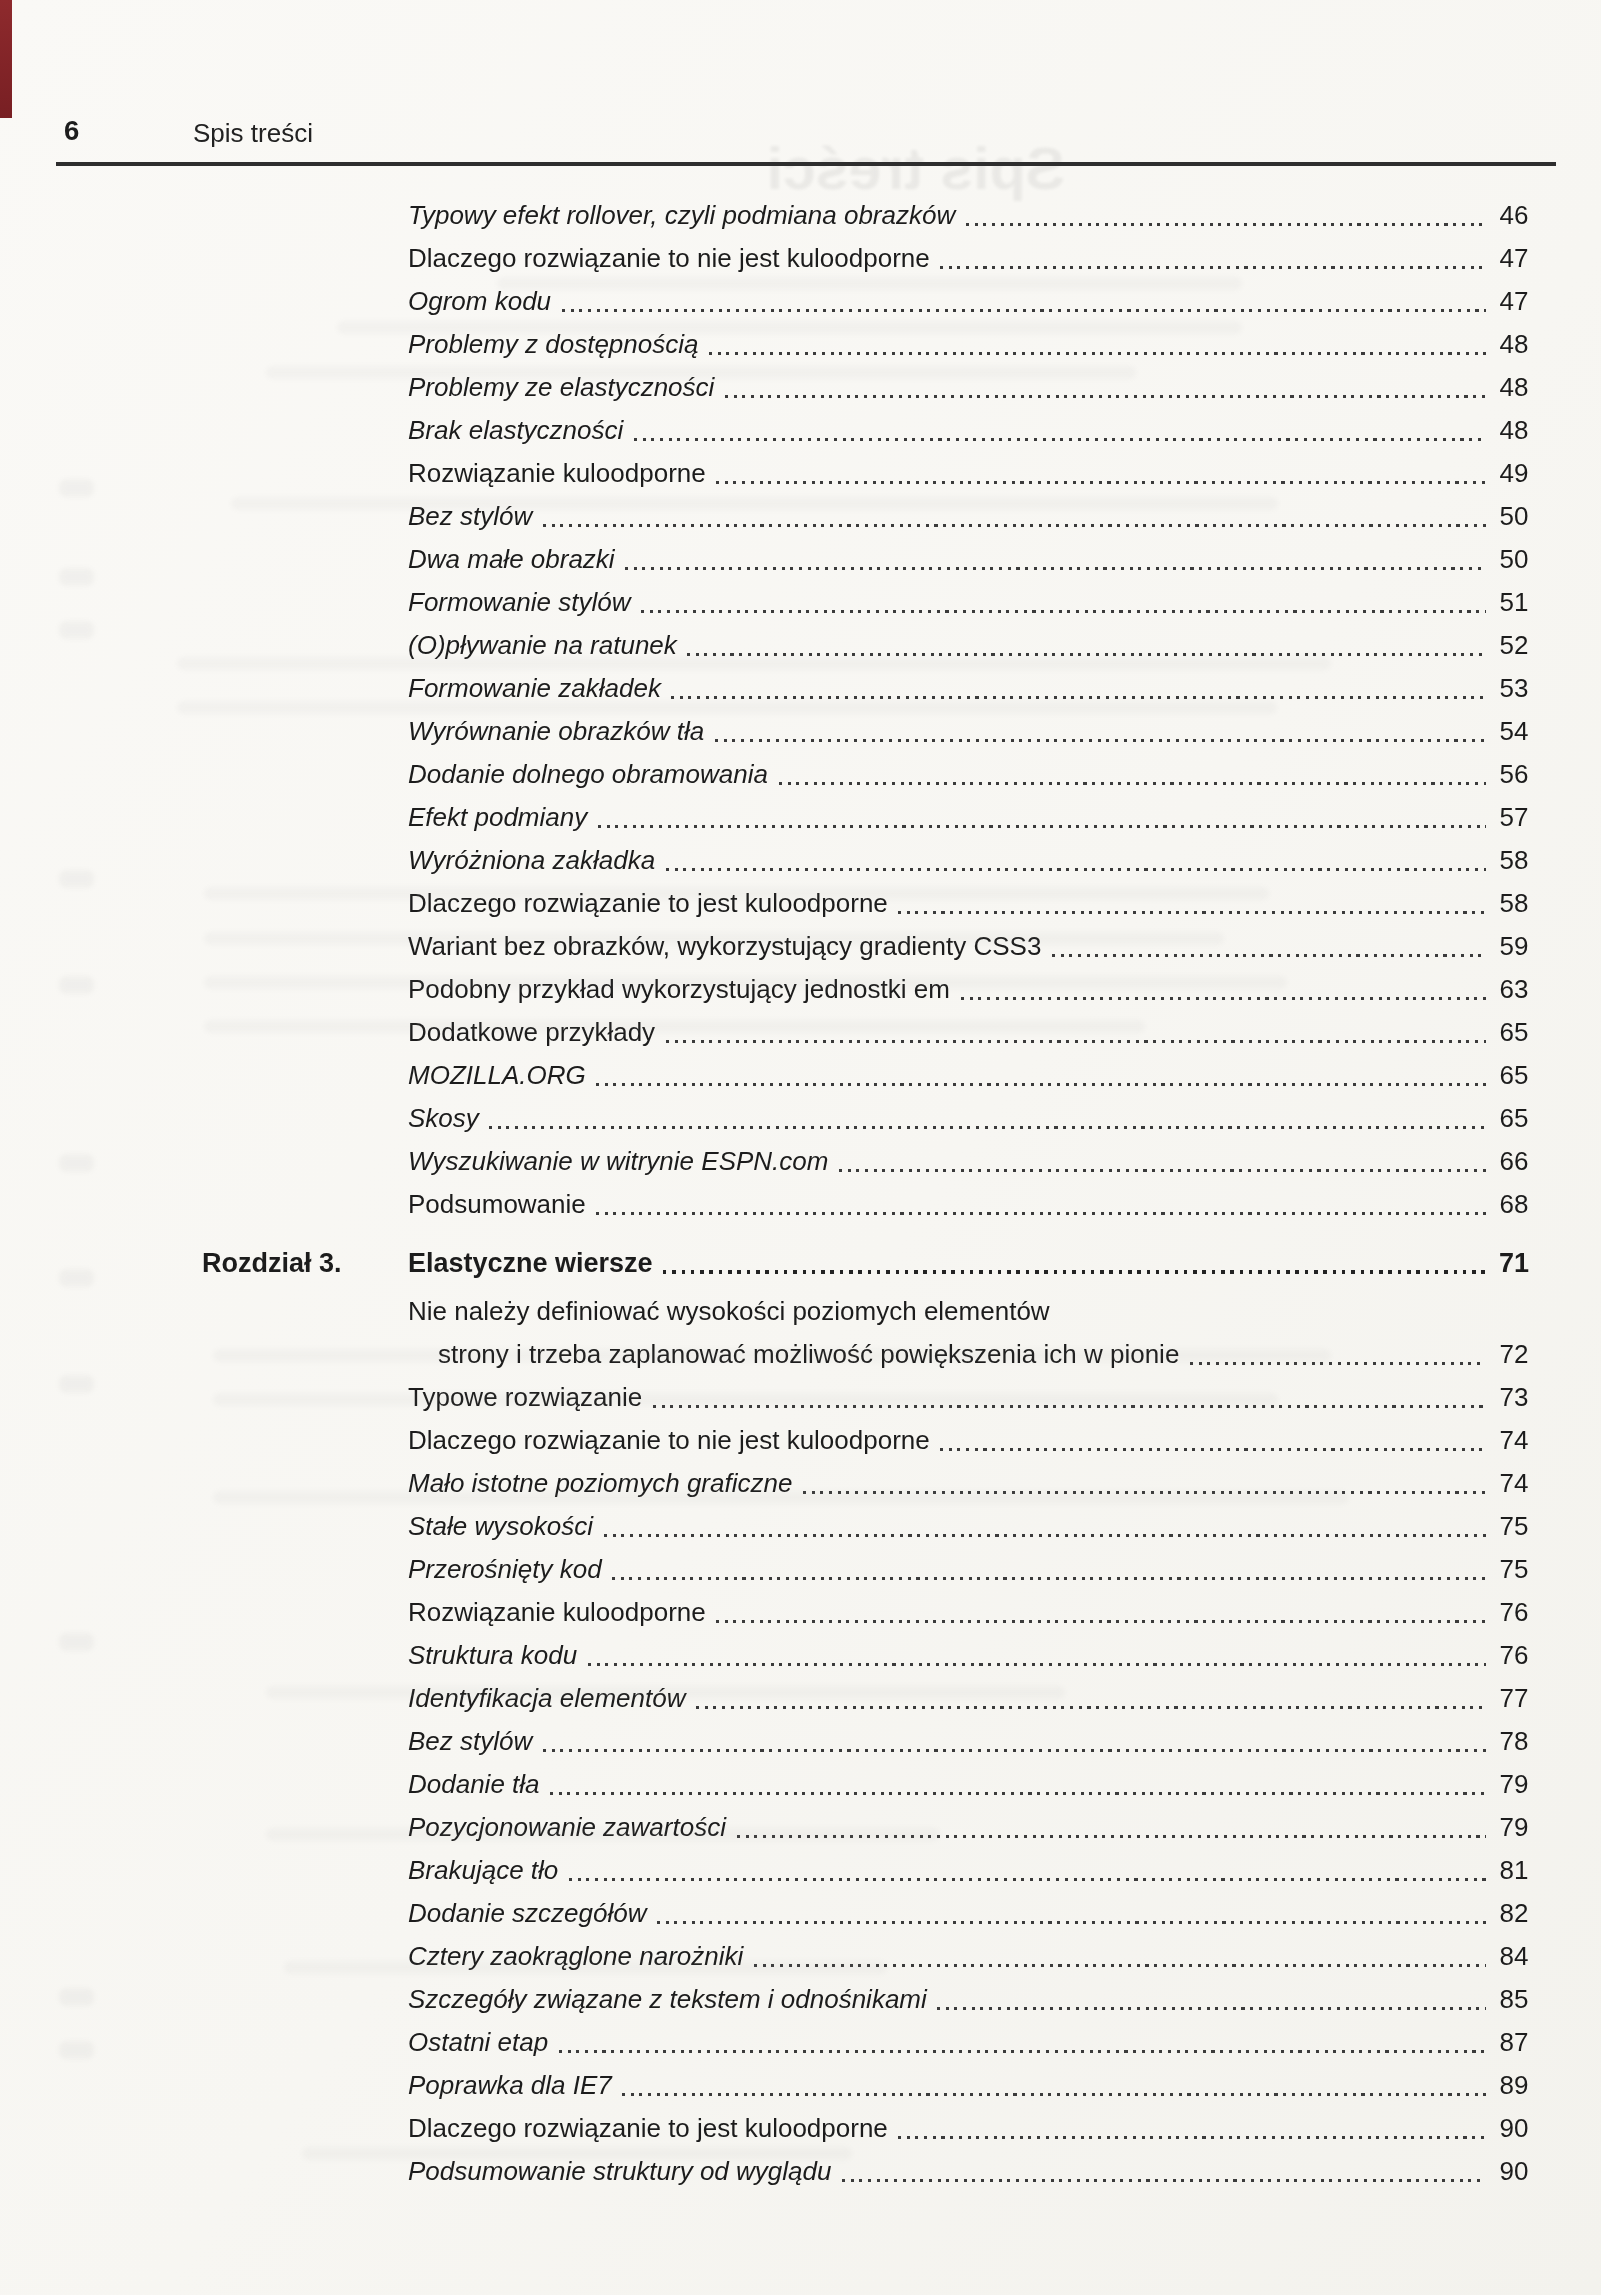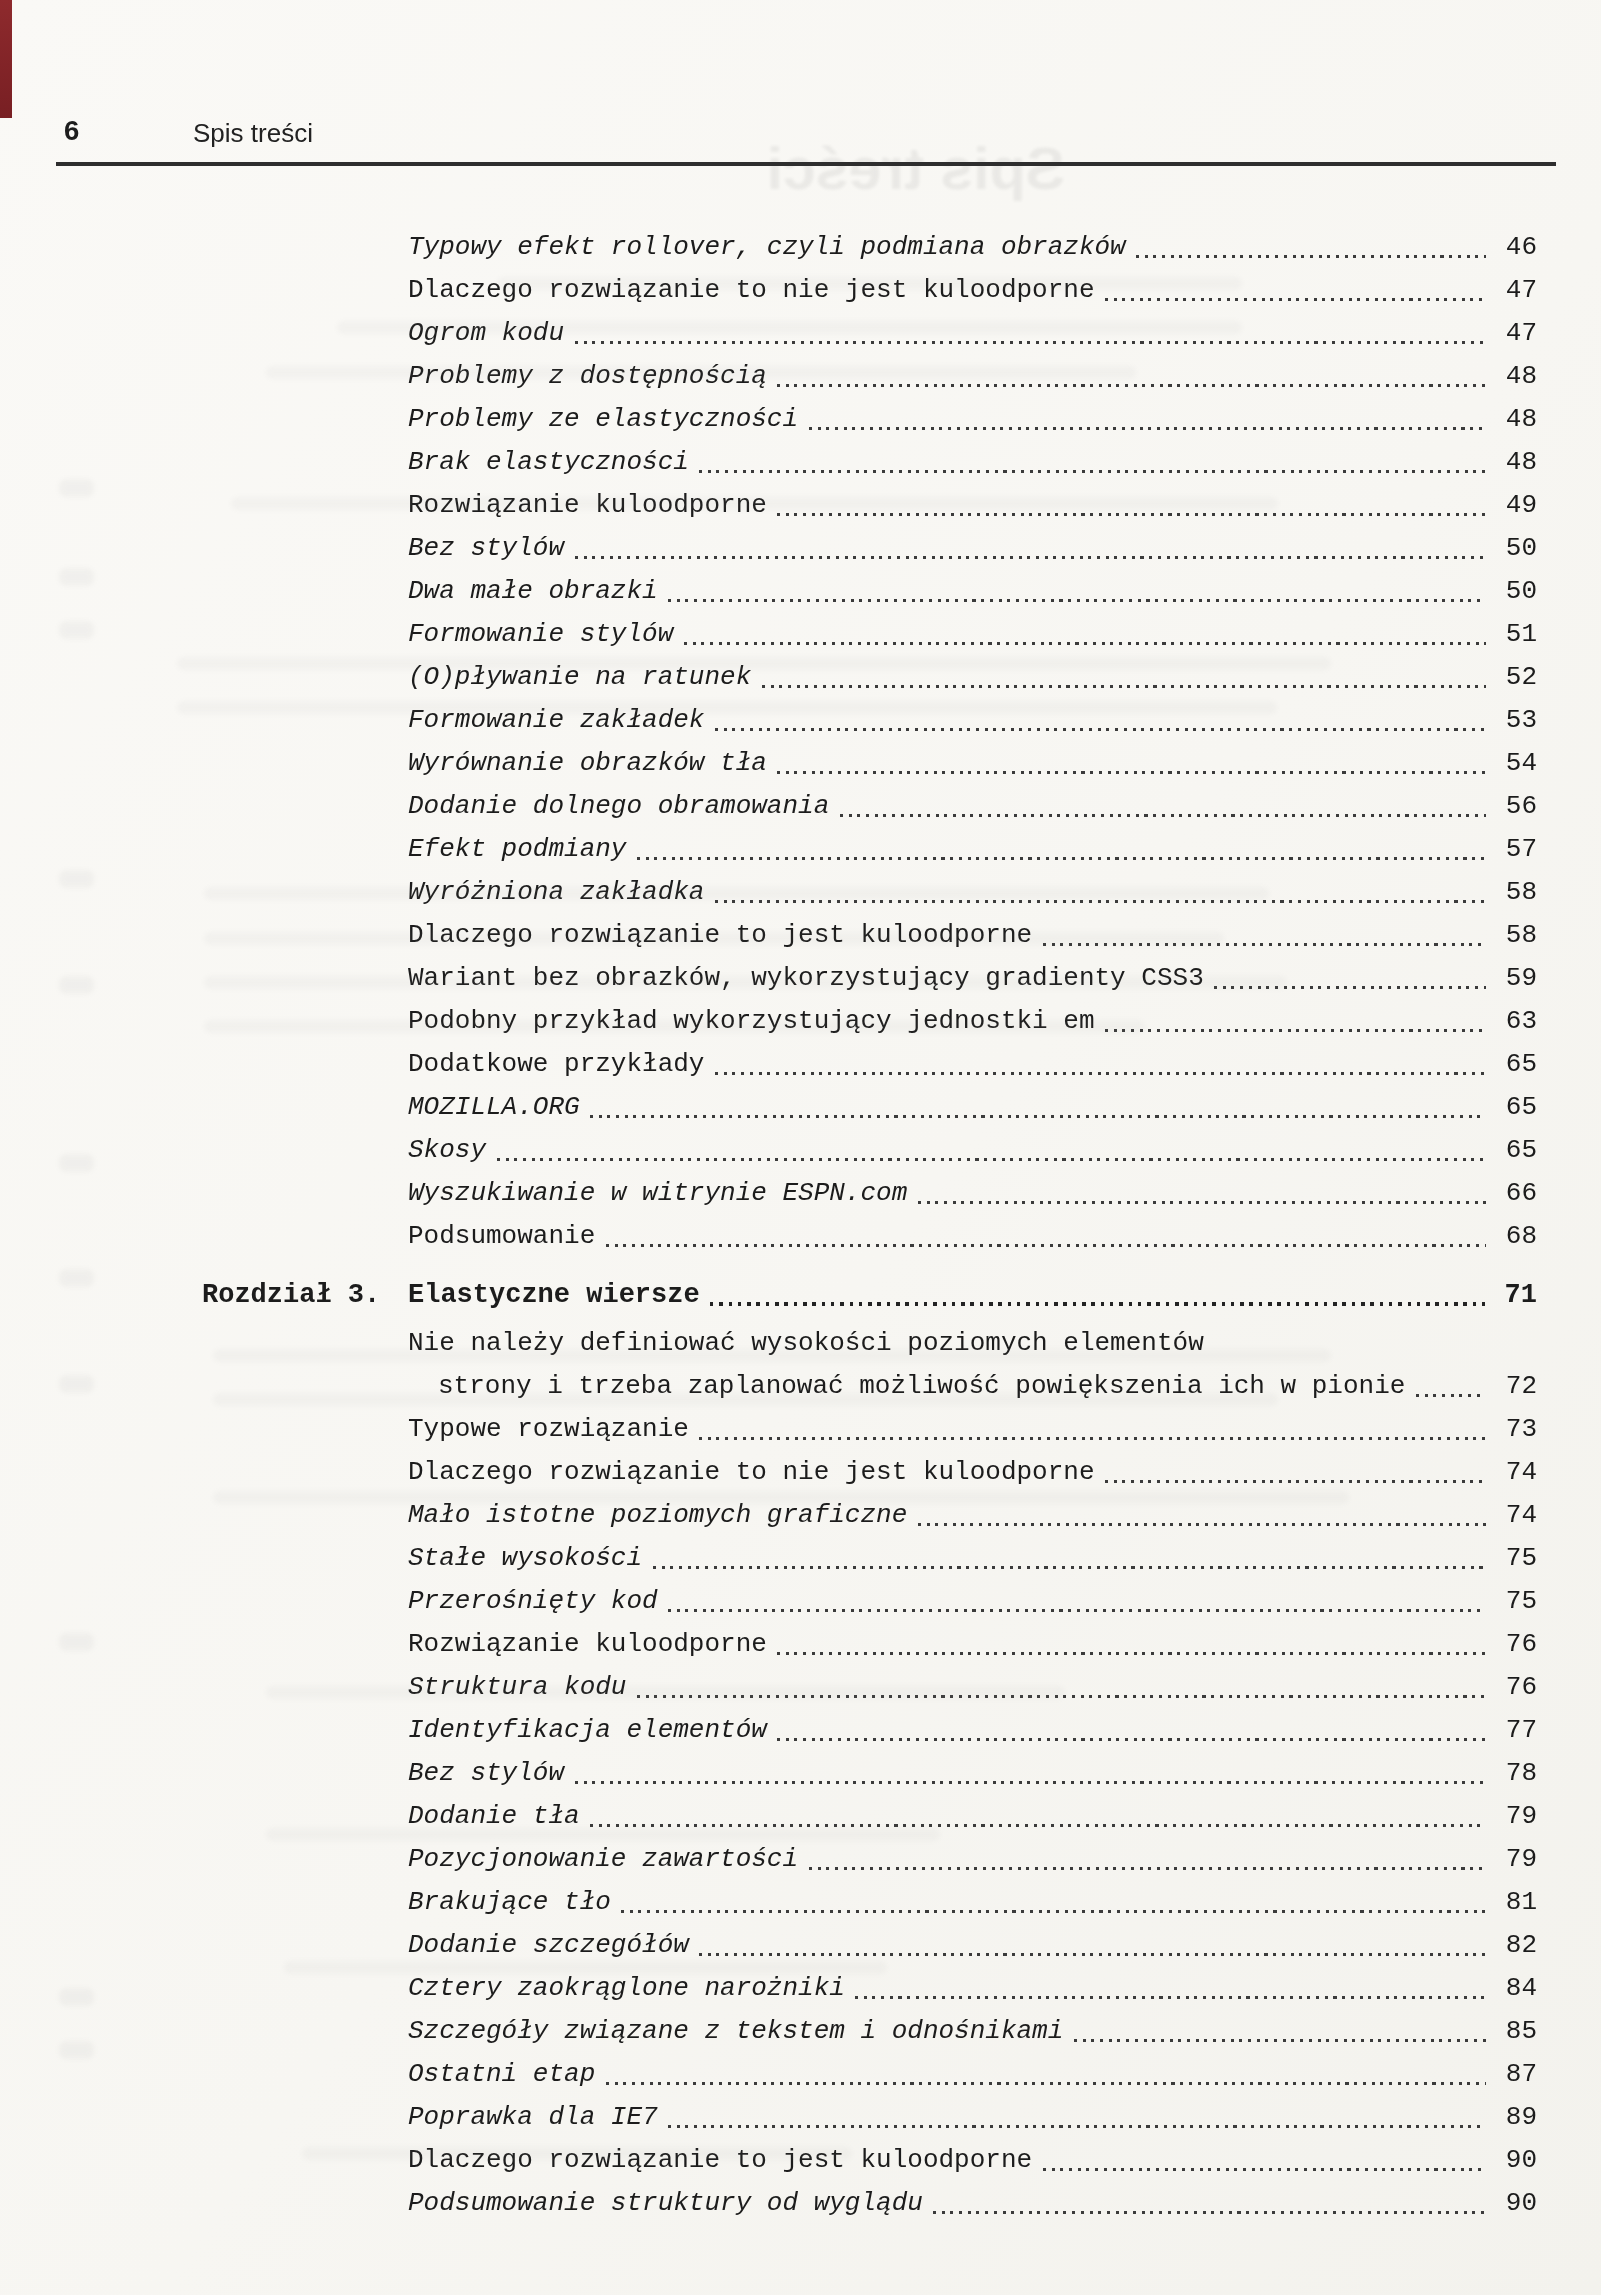--- a/index.html
+++ b/index.html
@@ -40,44 +40,43 @@
   }
   .hdr-rule {
     position: absolute;
     left: 56px; top: 162px;
     width: 1500px; height: 3.5px;
     background: #2e2e2e;
   }
   
   .toc {
     position: absolute;
-    left: 202px; top: 226px;
+    left: 202px; top: 194px;
     width: 1335px;
     color: #1c1c1c;
     font-size: 26px;
-    font-family: Liberation Mono, monospace;
   }
   .row {
     display: flex;
     line-height: 43px;
     height: 43px;
     white-space: nowrap;
   }
   .pfx { width: 206px; flex: none; }
   .lbl { flex: none; }
   .it  { font-style: italic; }
   .leader { flex: 1; position: relative; min-width: 16px; }
   .leader::after {
     content: "";
     position: absolute;
     left: 10.6px; right: 5.3px; bottom: 11.5px;
     height: 3px;
     background: repeating-linear-gradient(to right, #3b3b3b 0 3px, transparent 3px 8.7px);
   }
-  .pg { flex: none; min-width: 46px; text-align: right; }
+  .pg { flex: none; min-width: 46px; text-align: center; }
   .chapter-row {
     font-weight: bold;
     font-size: 27px;
     margin-top: 16px;
     margin-bottom: 5.3px;
   }
   .chapter-row .leader::after {
     height: 3.5px;
     background: repeating-linear-gradient(to right, #232323 0 3.5px, transparent 3.5px 9.3px);
   }

